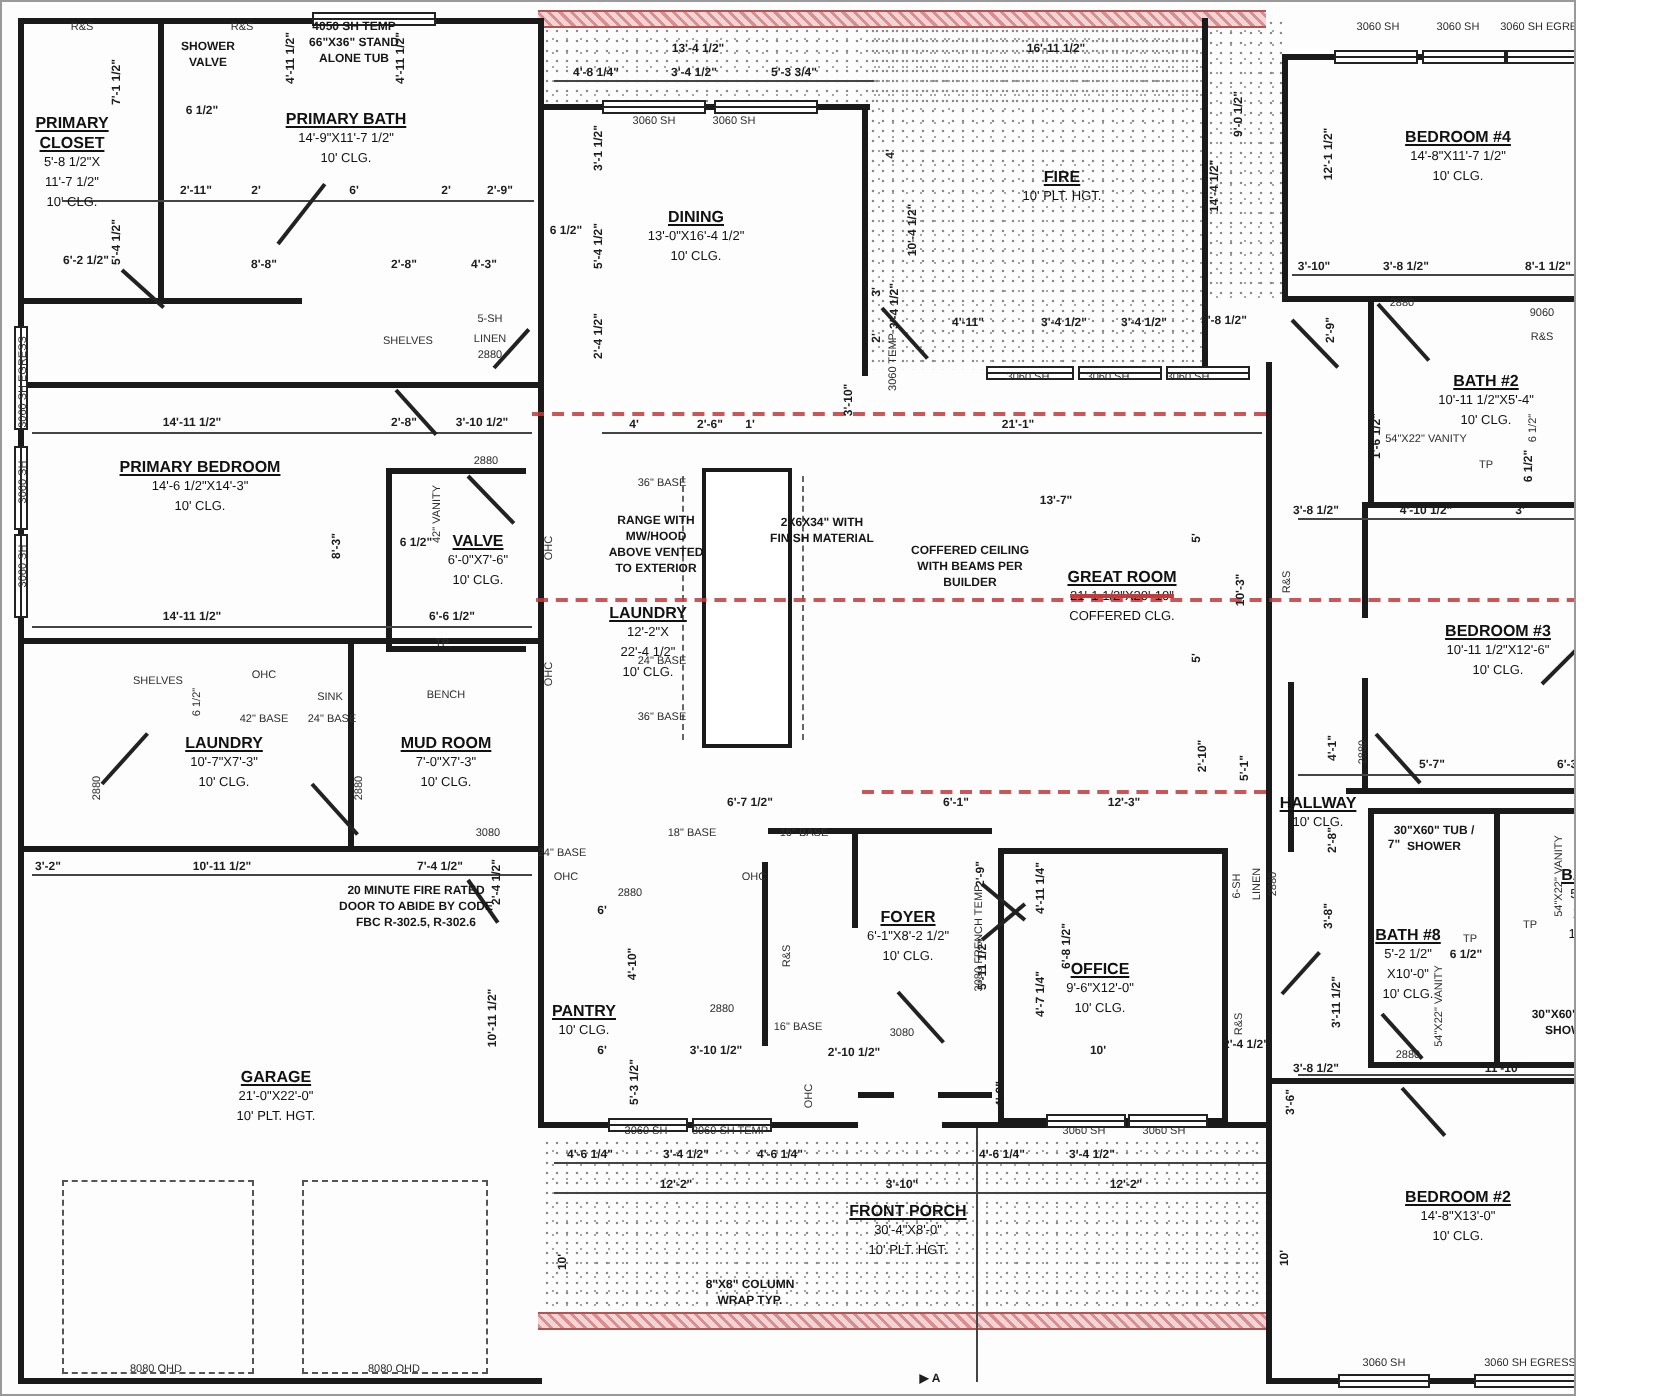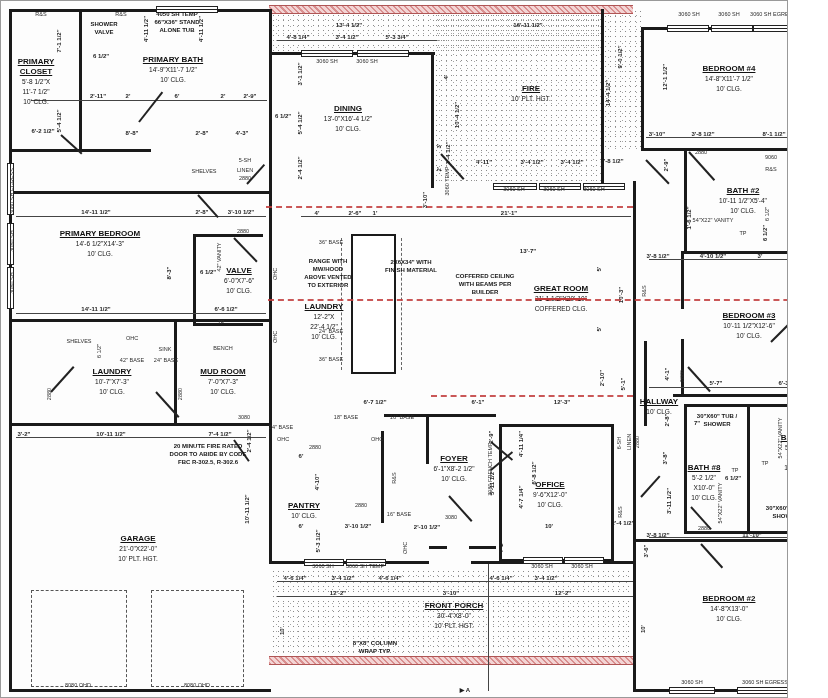--- a/index.html
+++ b/index.html
@@ -209,21 +209,21 @@
       </div>
       <div class="room" style="left: 222px; top: 366px;">
         <div class="rt">MUD ROOM</div>
         <div class="rl">7'-0"X7'-3"</div>
         <div class="rl">10' CLG.</div>
       </div>
       <div class="room" style="left: 658px; top: 396px;">
         <div class="rt">HALLWAY</div>
         <div class="rl">10' CLG.</div>
       </div>
-      <div class="room" style="left: 303px; top: 500px;">
+      <div class="room" style="left: 291px; top: 500px;">
         <div class="rt">PANTRY</div>
         <div class="rl">10' CLG.</div>
       </div>
       <div class="room" style="left: 453px; top: 453px;">
         <div class="rt">FOYER</div>
         <div class="rl">6'-1"X8'-2 1/2"</div>
         <div class="rl">10' CLG.</div>
       </div>
       <div class="room" style="left: 549px; top: 479px;">
         <div class="rt">OFFICE</div>

